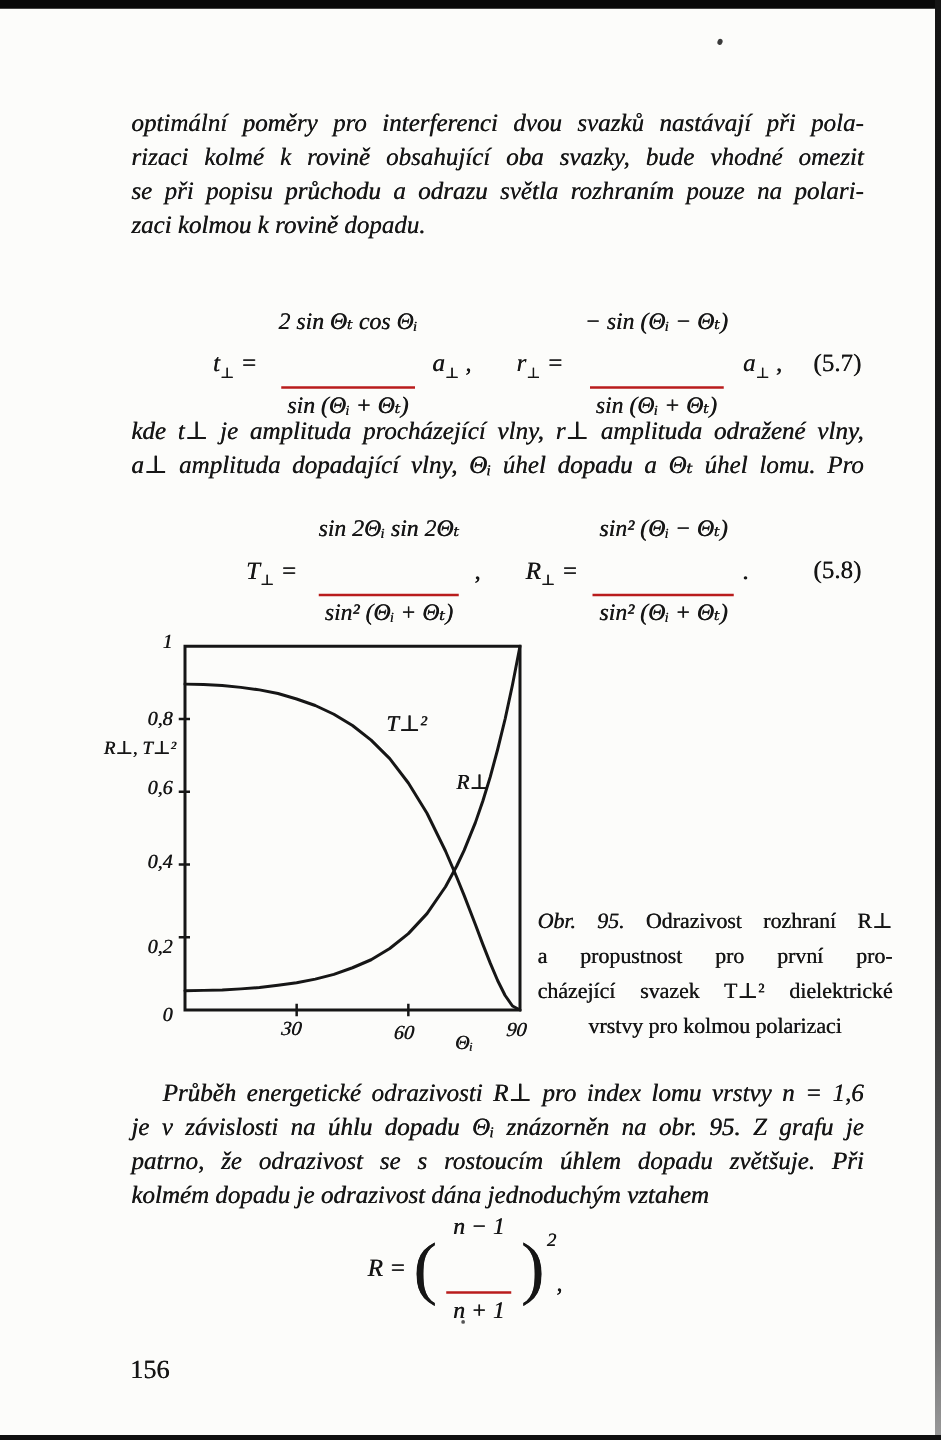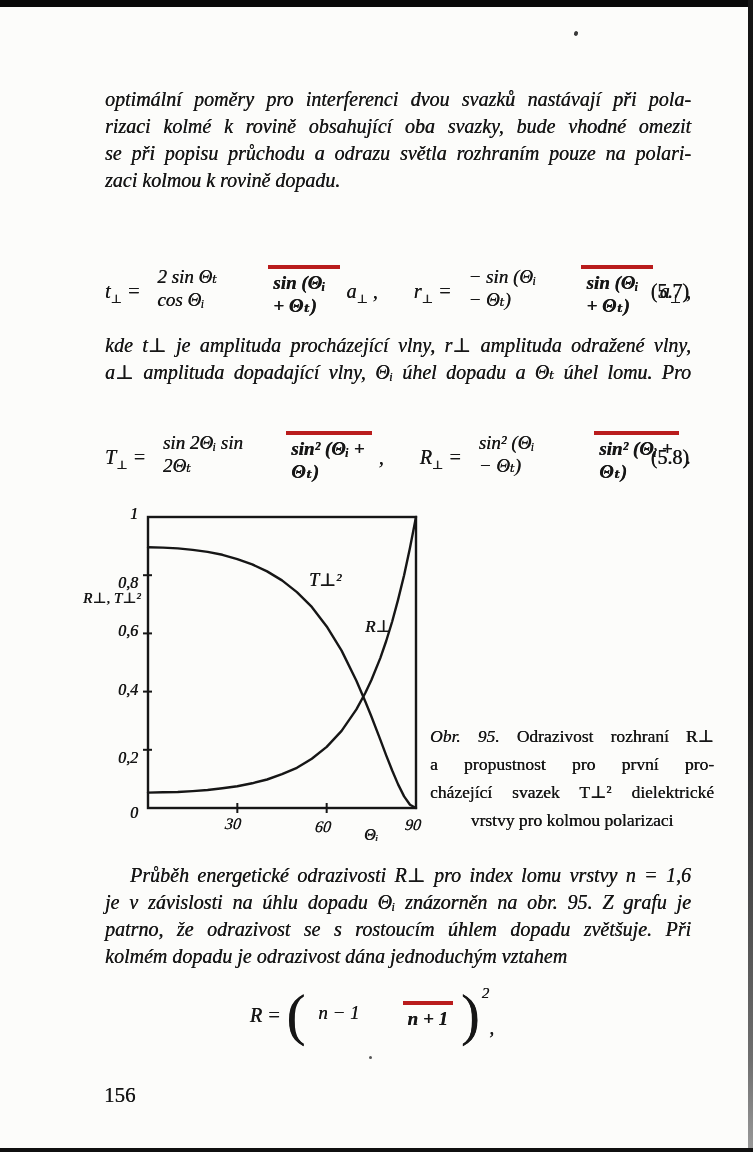--- a/index.html
+++ b/index.html
@@ -25,23 +25,23 @@
   .tline.indent{text-indent:25px;}
 
   
   .eq-row{position:absolute;left:105px;width:586px;height:60px;
     display:flex;justify-content:center;align-items:center;
     font-size:20px;font-style:italic;}
   .eq-group{display:inline-flex;align-items:center;}
   .eq-group + .eq-group{margin-left:36px;}
   .eq-lhs{white-space:pre;}
   sub{font-size:12px;line-height:0;}
-  .frac{display:inline-flex;flex-direction:row;margin:0 7px;font-size:19px;line-height:23px;gap:38px;}
+  .frac{display:inline-flex;flex-direction:column;align-items:center;margin:0 7px;font-size:19px;line-height:23px;gap:38px;}
   .frac .num{padding:0 5px 2px;}
-  .frac .den{border-top:4px solid #b91c1c;padding:2px 5px 0;font-weight:bold;}
+  .frac .den{border-top:2px solid #b91c1c;padding:2px 5px 0;}
   .post{white-space:pre;}
   .eq-label{position:absolute;right:2px;top:50%;transform:translateY(-50%);font-style:normal;}
   .eqR{transform:translateX(-26px);height:64px;}
   .bigparen{font-style:normal;font-size:56px;font-weight:normal;line-height:0;padding:0 1px;}
   .paren-exp{position:relative;top:-22px;font-size:15px;margin-left:1px;}
   .eqR .punct{position:relative;top:12px;}
 
   
   .figure{position:absolute;left:80px;top:505px;width:365px;height:350px;}
   .figure svg{position:absolute;left:0;top:0;}
@@ -133,21 +133,21 @@
           <line x1="246.66666666666666" x2="246.66666666666666" y1="298" y2="308"></line>
           <line x1="63" x2="72" y1="244.8" y2="244.8"></line>
           <line x1="63" x2="72" y1="186.6" y2="186.6"></line>
           <line x1="63" x2="72" y1="128.4" y2="128.4"></line>
           <line x1="63" x2="72" y1="70.19999999999999" y2="70.19999999999999"></line>
         </g>
       <polyline fill="none" stroke="#161616" stroke-width="2.4" stroke-linecap="round" stroke-linejoin="round" points="68.0,42.3 82.9,42.6 97.8,43.4 112.7,44.9 127.6,46.9 142.4,49.8 157.3,54.2 172.2,59.4 187.1,66.4 202.0,75.4 216.9,87.1 231.8,101.9 246.7,121.4 261.6,145.6 276.4,175.8 285.4,196.8 291.3,211.3 300.3,234.6 306.2,250.3 312.2,265.5 318.1,279.4 324.1,291.4 330.0,299.8 336.0,303.0"></polyline>
       <polyline fill="none" stroke="#161616" stroke-width="2.4" stroke-linecap="round" stroke-linejoin="round" points="68.0,287.6 82.9,287.3 97.8,287.0 112.7,286.1 127.6,285.0 142.4,283.2 157.3,281.2 172.2,278.3 187.1,274.5 202.0,269.2 216.9,262.8 231.8,253.8 246.7,241.9 261.6,225.9 276.4,204.4 285.4,187.8 291.3,175.3 300.3,153.1 306.2,136.0 312.2,116.5 318.1,94.6 324.1,70.2 330.0,42.8 336.0,12.0"></polyline>
     </svg>
     <span class="plot-label ytick" style="left:24px;top:0px">1</span>
-    <span class="plot-label ytick" style="left:24px;top:69px">0,8</span>
+    <span class="plot-label ytick" style="left:24px;top:62px">0,8</span>
     <span class="plot-label ytick" style="left:24px;top:117px">0,6</span>
     <span class="plot-label ytick" style="left:24px;top:176px">0,4</span>
     <span class="plot-label ytick" style="left:24px;top:244px">0,2</span>
     <span class="plot-label ytick" style="left:24px;top:299px">0</span>
     <span class="plot-label xtick" style="left:138px;top:310px">30</span>
     <span class="plot-label xtick" style="left:228px;top:313px">60</span>
     <span class="plot-label xtick" style="left:318px;top:311px">90</span>
     <span class="plot-label ylab">R⊥, T⊥²</span>
     <span class="plot-label xlab">Θᵢ</span>
     <span class="plot-label clab-t">T⊥²</span>

